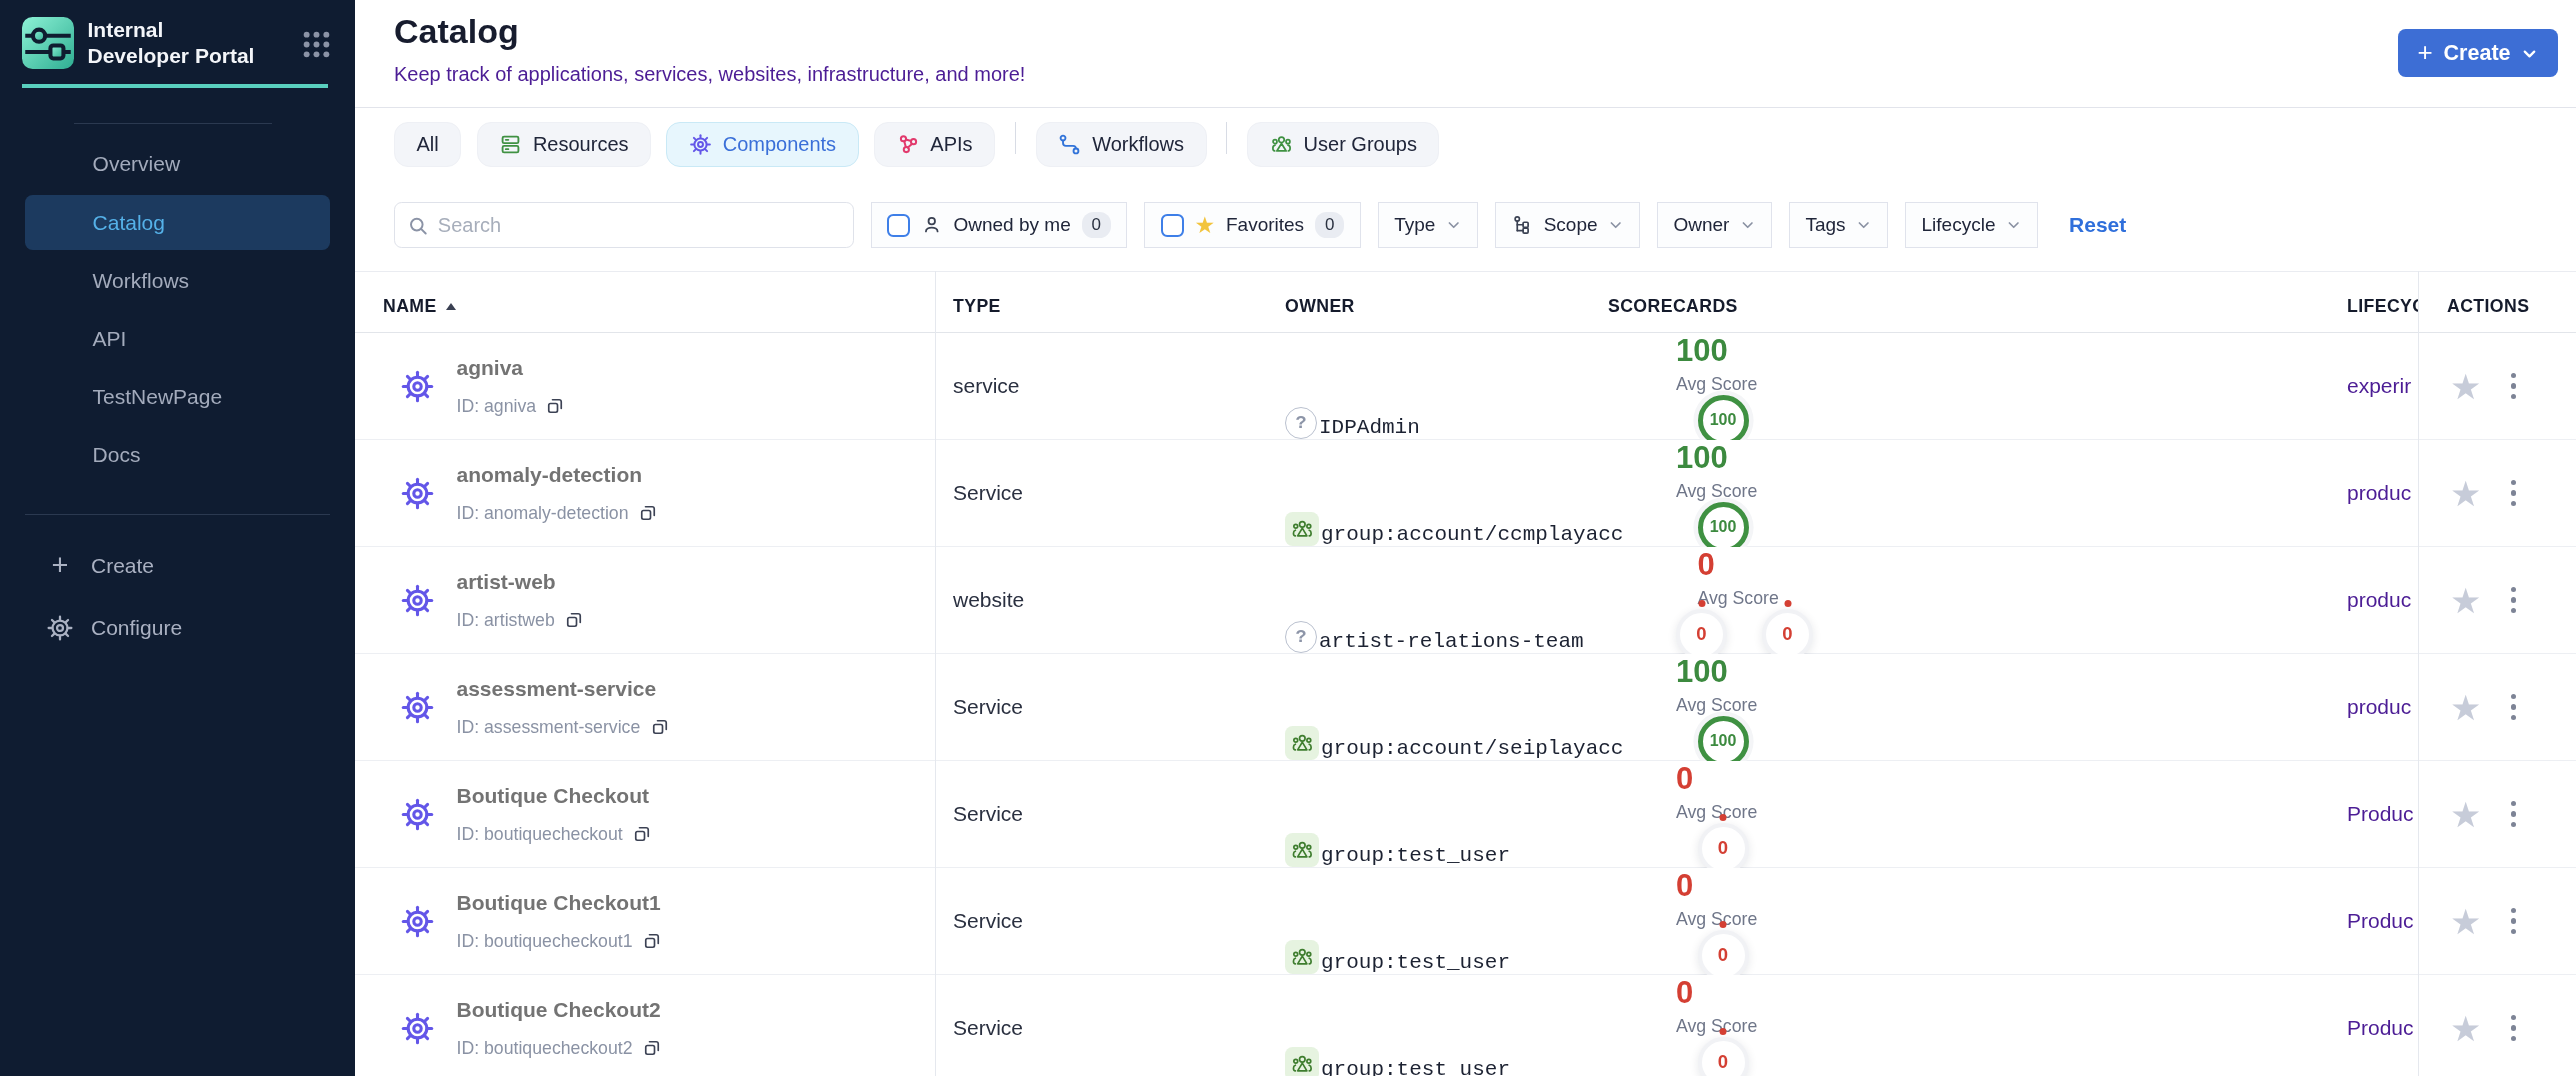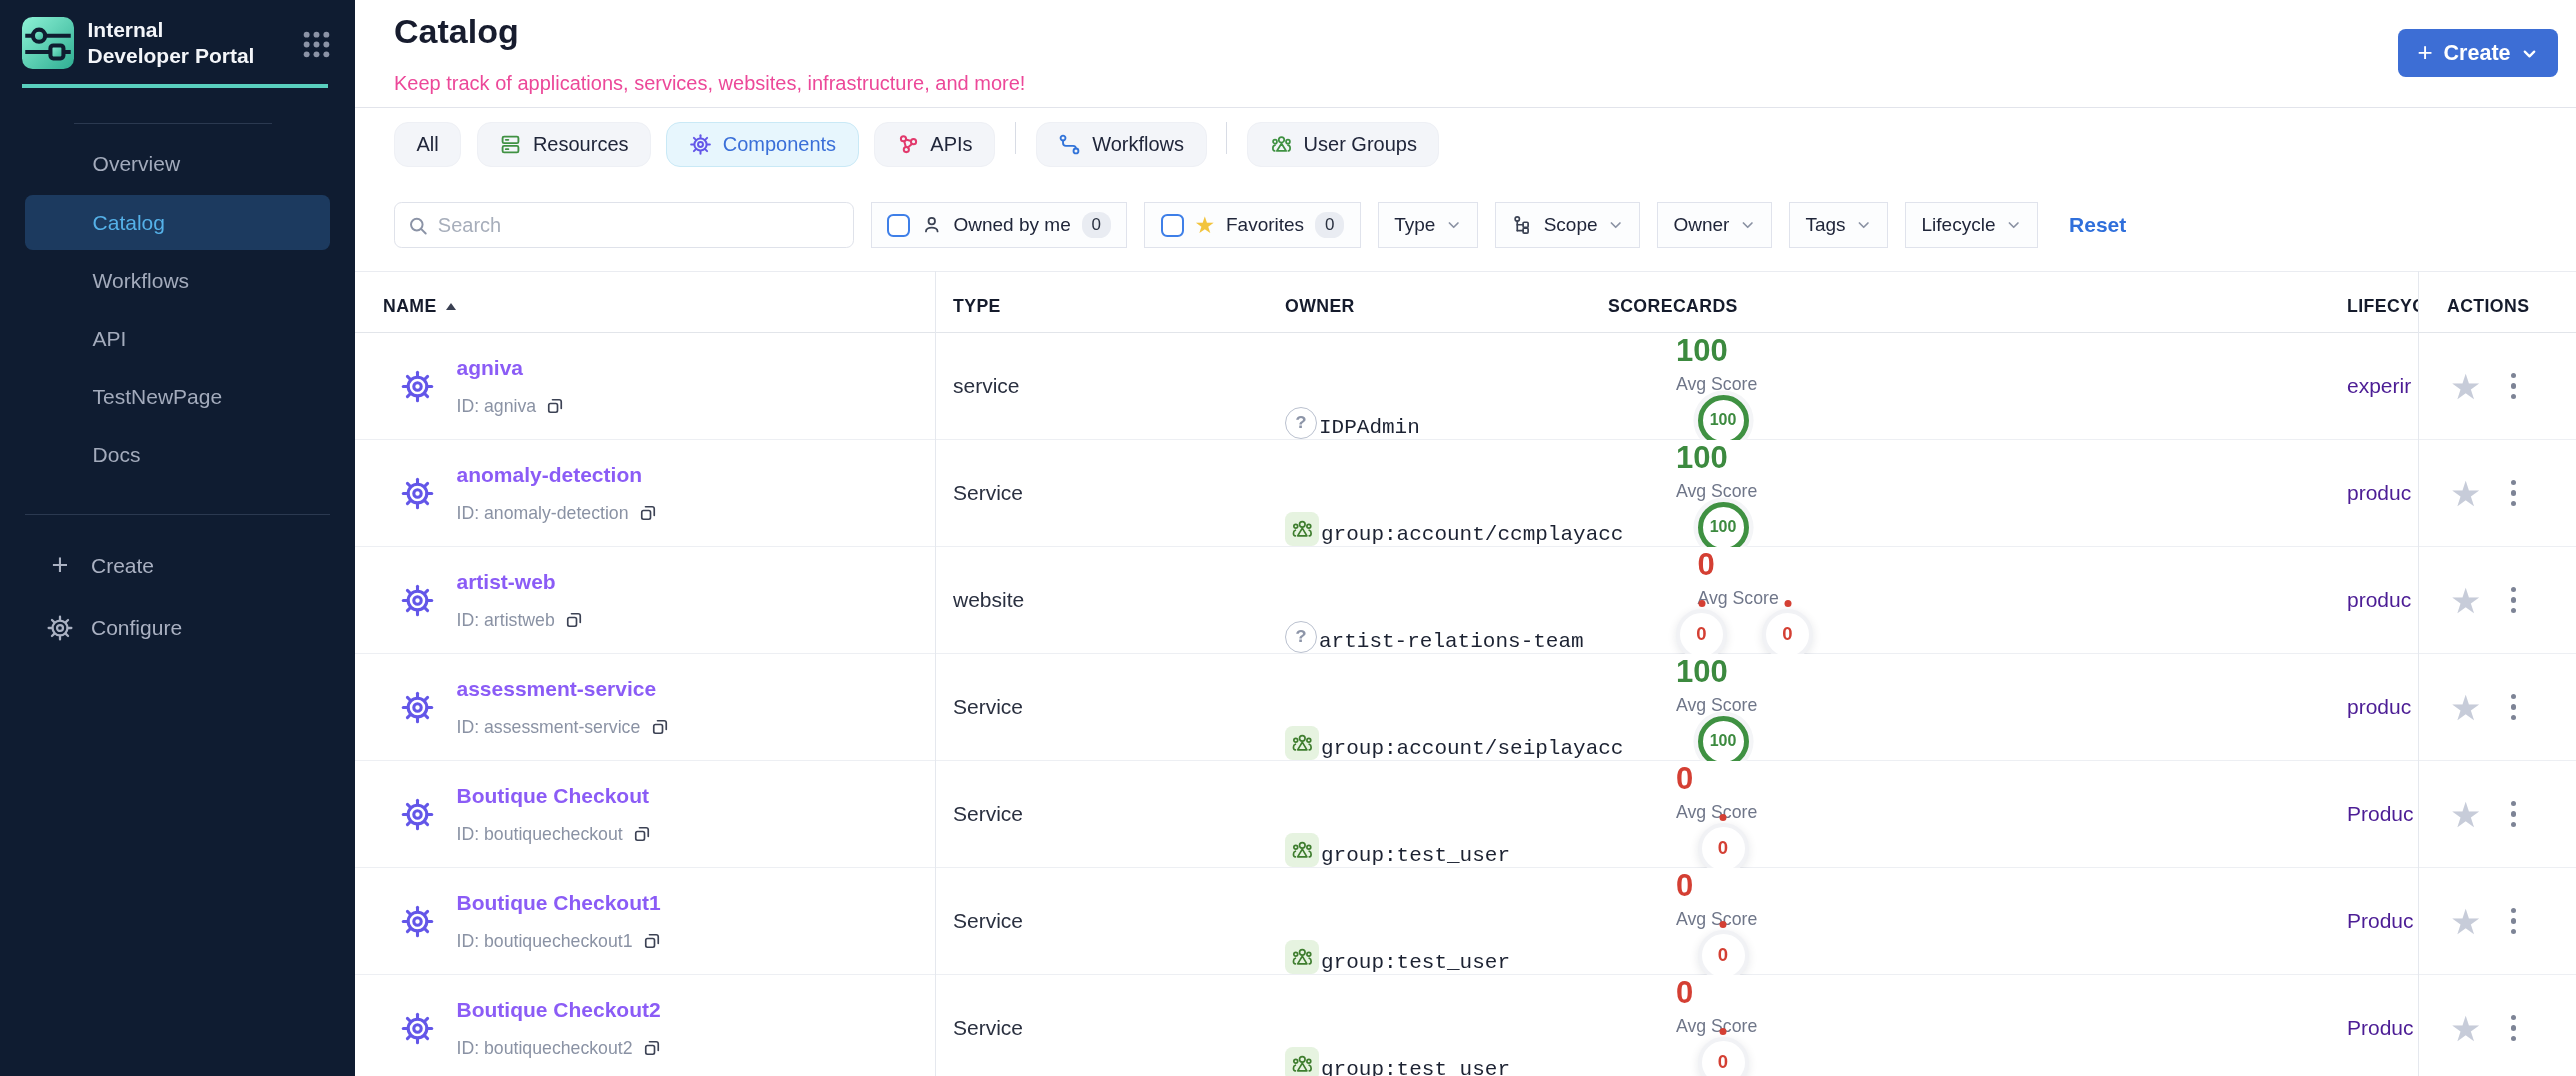--- a/index.html
+++ b/index.html
@@ -20,21 +20,21 @@
   .nav-item.active { background:#1c3a5f; color:#55b1e8; }
   .sidebar-bottom-divider { margin:32px 25px 0 25px; border-top:0.8px solid #2b3950; }
   .sidebar-footer { margin-top:20px; }
   .footer-item { display:flex; align-items:center; gap:17px; height:62px; padding-left:46px; font-size:21px; color:#aab1c2; cursor:pointer; }
   .plus-glyph { font-size:29px; line-height:29px; width:28px; text-align:center; color:#aab1c2; font-weight:300; }
 
   
   .main { position:relative; flex:1; height:100%; background:#fff; }
   .page-header { position:relative; height:108px; border-bottom:0.8px solid #e2e4eb; }
   .page-title { position:absolute; left:39px; top:12.3px; font-size:34px; font-weight:700; color:#171c2e; }
-  .page-subtitle { position:absolute; left:39px; top:72px; font-size:20px; color:#ec4899; }
+  .page-subtitle { position:absolute; left:39px; top:63px; font-size:20px; color:#4c1d95; }
   .create-btn { position:absolute; right:17.7px; top:29px; height:48px; padding:0 20px; background:#3d6ed5; border-radius:7.7px; color:#fff; display:flex; align-items:center; gap:10.8px; font-size:21.5px; font-weight:600; cursor:pointer; }
   .create-btn .plus { font-size:26px; font-weight:400; line-height:1; margin-top:-2.3px; }
 
   
   .tabs { display:flex; align-items:flex-start; gap:15.4px; padding-left:39px; margin-top:14px; height:45px; }
   .pill { display:flex; align-items:center; gap:10.8px; height:45px; padding:0 21.5px; background:#f3f5f9; border:0.8px solid #eef0f5; border-radius:14px; font-size:20px; color:#20263a; cursor:pointer; white-space:nowrap; }
   .pill.active { background:#e7f6fd; border-color:#c9e9f6; color:#3a6fd8; }
   .tab-divider { width:0.8px; height:32px; background:#d8dce5; margin:0 4.6px; }
 
   
@@ -55,21 +55,21 @@
   .vline.actions-border { left:2063px; }
   .thead { position:relative; height:62px; border-top:0.8px solid #eaecf1; border-bottom:0.8px solid #e2e5ea; }
   .th { position:absolute; top:0; height:69px; display:flex; align-items:center; font-size:17.7px; font-weight:700; color:#151b2c; letter-spacing:0.4px; white-space:nowrap; }
   .th.c-name{left:28px} .th.c-type{left:598px} .th.c-owner{left:930px} .th.c-score{left:1253px}
   .th.c-lifecycle{left:1992px; width:71px; overflow:hidden;} .th.c-actions{left:2092px}
   .sort-arrow { width:0; height:0; border-left:5.4px solid transparent; border-right:5.4px solid transparent; border-bottom:7.7px solid #3a4052; margin-left:9.2px; }
 
   .trow { position:relative; height:107px; border-bottom:0.8px solid #edeff3; background:#fff; }
   .cell-name { position:absolute; left:45px; top:0; height:100%; display:flex; align-items:center; gap:21.5px; }
   .gear-badge { width:35px; height:35px; flex:0 0 35px; }
-  .name-link { font-size:21px; font-weight:700; color:#8b5cf6; cursor:pointer; text-decoration:none; display:block; }
+  .name-link { font-size:21px; font-weight:700; color:#737373; cursor:pointer; text-decoration:none; display:block; }
   .id-line { display:flex; align-items:center; gap:9.2px; margin-top:16px; }
   .id-text { font-size:17.7px; color:#8a92a4; }
   .copy-icon { cursor:pointer; display:flex; }
   .cell-type { position:absolute; left:598px; top:0; height:100%; display:flex; align-items:center; font-size:21px; color:#2a3040; }
   .cell-owner { position:absolute; left:930px; top:0; height:100%; display:flex; align-items:flex-end; gap:2px; font-size:21px; color:#1c2232;font-family:Liberation Mono, monospace; }
   .owner-badge.group { width:34px; height:34px; border-radius:7.7px; background:#e6f3e0; display:flex; align-items:center; justify-content:center; }
   .owner-badge.unknown { width:32px; height:32px; border-radius:50%; border:1.5px solid #bac1cf; display:flex; align-items:center; justify-content:center; }
   .owner-badge.unknown::before { content:"?"; color:#8d95a8; font-size:18.5px; font-weight:600; }
   .cell-score { position:absolute; left:1321px; top:0; height:100%; display:flex; align-items:center;flex-direction:column; }
   .avg-block { width:94px; }

